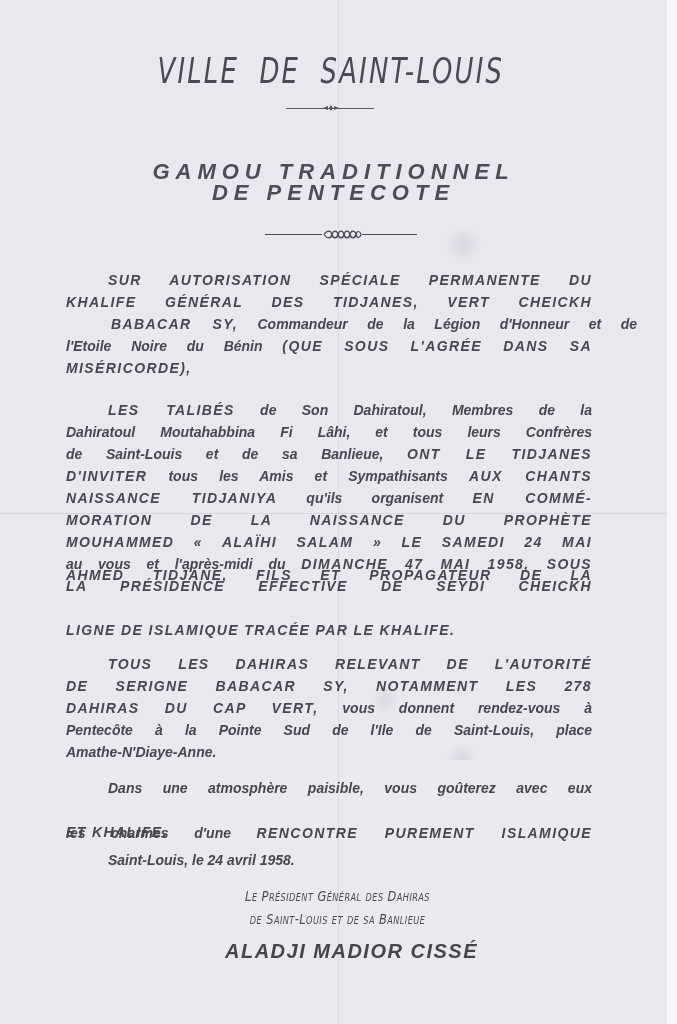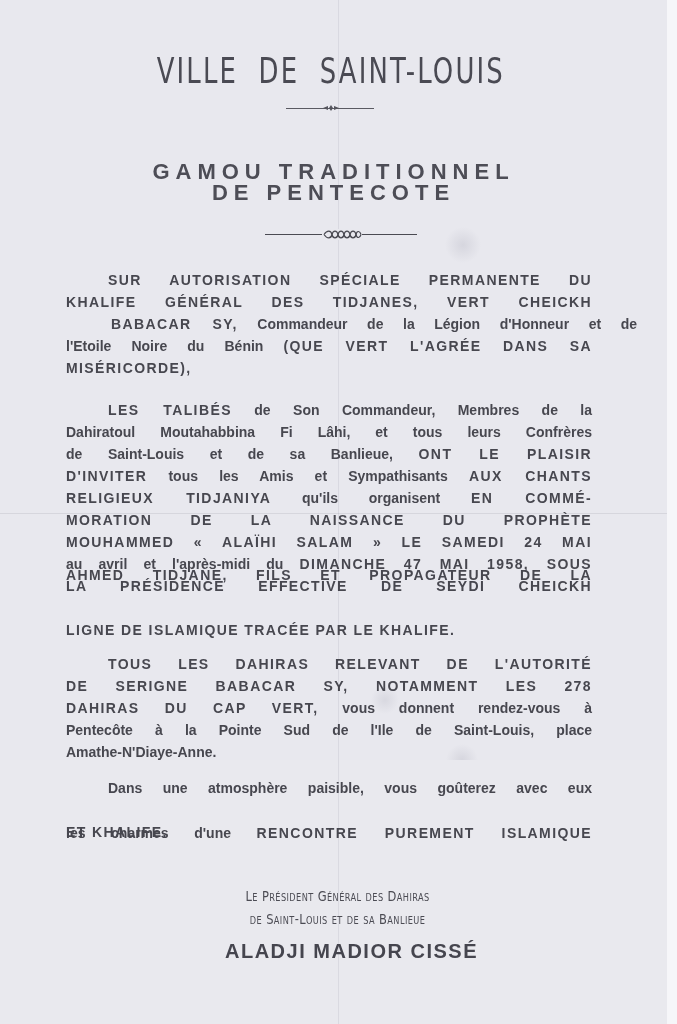--- a/index.html
+++ b/index.html
@@ -10,20 +10,21 @@
     font-family: "Liberation Sans", "DejaVu Sans", sans-serif;
     color: #46464f;
   }
   .paper {
     position: absolute; left: 0; top: 0; width: 667px; height: 760px;
     background:
       radial-gradient(circle at 463px 245px, rgba(160,160,175,0.25) 0, rgba(160,160,175,0) 18px),
       radial-gradient(circle at 385px 700px, rgba(160,160,175,0.22) 0, rgba(160,160,175,0) 14px),
       radial-gradient(circle at 462px 760px, rgba(160,160,175,0.25) 0, rgba(160,160,175,0) 16px),
       #e8e8ee;
+    font-style: italic;
   }
   .right-strip { position:absolute; left:667px; top:0; width:10px; height:1024px; background:#f6f6f9; }
   .fold-v { position:absolute; left:338px; top:0; width:1px; height:1024px; background:rgba(150,150,165,0.18); }
   .fold-h { position:absolute; left:0; top:513px; width:667px; height:1px; background:rgba(150,150,165,0.22); }
 
   .title {
     position:absolute; left:0; width:667px; top:50px; text-align:center;
     font-family: "DejaVu Sans", sans-serif; font-weight: normal;
     font-size: 36px; letter-spacing: 3px; color:#4a4a53;
     transform: scaleX(0.72); transform-origin: 324px 0;
@@ -87,43 +88,46 @@
   <svg class="divider2-orn" viewBox="0 0 40 11">
     <rect x="0" y="0" width="40" height="11" fill="#e8e8ee"></rect>
     <path d="M2 5.5 C5 1, 9 1, 10 5.5 C11 10, 15 10, 16 5.5 C17 1, 21 1, 22 5.5 C23 10, 27 10, 28 5.5 C29 1, 33 1, 34 5.5 C35 10, 38 9, 39 5.5" fill="none" stroke="#4a4a52" stroke-width="1.2"></path>
     <path d="M2 5.5 C5 10, 9 10, 10 5.5 C11 1, 15 1, 16 5.5 C17 10, 21 10, 22 5.5 C23 1, 27 1, 28 5.5 C29 10, 33 10, 34 5.5 C35 1, 38 2, 39 5.5" fill="none" stroke="#4a4a52" stroke-width="1.2"></path>
   </svg>
 
   <div id="body-text">
       <div class="line indent" style="top: 270px;"><span class="b">SUR AUTORISATION SPÉCIALE PERMANENTE DU</span></div>
       <div class="line" style="top: 292px;"><span class="b">KHALIFE GÉNÉRAL DES TIDJANES, VERT CHEICKH</span></div>
       <div class="line" style="top: 314px; margin-left: 45px;"><span class="b">BABACAR SY,</span><span class="bw"> Commandeur de la Légion d'Honneur et de</span></div>
-      <div class="line" style="top: 336px;"><span class="bw">l'Etoile Noire du Bénin </span><span class="b">(QUE VERT L'AGRÉE DANS SA</span></div>
+      <div class="line" style="top: 336px;"><span class="bw">l'Etoile Noire du Bénin </span><span class="b">(QUE SOUS L'AGRÉE DANS SA</span></div>
       <div class="line last" style="top: 358px;"><span class="b">MISÉRICORDE),</span></div>
-      <div class="line indent" style="top: 400px;"><span class="b">LES TALIBÉS</span><span class="bw"> de Son Commandeur, Membres de la</span></div>
+      <div class="line indent" style="top: 400px;"><span class="b">LES TALIBÉS</span><span class="bw"> de Son Dahiratoul, Membres de la</span></div>
       <div class="line" style="top: 422px;"><span class="bw">Dahiratoul Moutahabbina Fi Lâhi, et tous leurs Confrères</span></div>
-      <div class="line" style="top: 444px;"><span class="bw">de Saint-Louis et de sa Banlieue, </span><span class="b">ONT LE PLAISIR</span></div>
+      <div class="line" style="top: 444px;"><span class="bw">de Saint-Louis et de sa Banlieue, </span><span class="b">ONT LE TIDJANES</span></div>
       <div class="line" style="top: 466px;"><span class="b">D'INVITER</span><span class="bw"> tous les Amis et Sympathisants </span><span class="b">AUX CHANTS</span></div>
-      <div class="line" style="top: 488px;"><span class="b">RELIGIEUX TIDJANIYA</span><span class="bw"> qu'ils organisent </span><span class="b">EN COMMÉ-</span></div>
+      <div class="line" style="top: 488px;"><span class="b">NAISSANCE TIDJANIYA</span><span class="bw"> qu'ils organisent </span><span class="b">EN COMMÉ-</span></div>
       <div class="line" style="top: 510px;"><span class="b">MORATION DE LA NAISSANCE DU PROPHÈTE</span></div>
       <div class="line" style="top: 532px;"><span class="b">MOUHAMMED « ALAÏHI SALAM » LE SAMEDI 24 MAI</span></div>
-      <div class="line" style="top: 554px;"><span class="bw">au avril et l'après-midi du </span><span class="b">DIMANCHE 47 MAI 1958, SOUS</span></div>
+      <div class="line" style="top: 554px;"><span class="bw">au vous et l'après-midi du </span><span class="b">DIMANCHE 47 MAI 1958, SOUS</span></div>
       <div class="line" style="top: 576px;"><span class="b">LA PRÉSIDENCE EFFECTIVE DE SEYDI CHEICKH</span></div>
       <div class="line" style="top: 565px;"><span class="b">AHMED TIDJANE, FILS ET PROPAGATEUR DE LA</span></div>
       <div class="line last" style="top: 620px;"><span class="b">LIGNE DE ISLAMIQUE TRACÉE PAR LE KHALIFE.</span></div>
       <div class="line indent" style="top: 654px;"><span class="b">TOUS LES DAHIRAS RELEVANT DE L'AUTORITÉ</span></div>
       <div class="line" style="top: 676px;"><span class="b">DE SERIGNE BABACAR SY, NOTAMMENT LES 278</span></div>
       <div class="line" style="top: 698px;"><span class="b">DAHIRAS DU CAP VERT,</span><span class="bw"> vous donnent rendez-vous à</span></div>
       <div class="line" style="top: 720px;"><span class="bw">Pentecôte à la Pointe Sud de l'Ile de Saint-Louis, place</span></div>
       <div class="line last" style="top: 742px;"><span class="bw">Amathe-N'Diaye-Anne.</span></div>
       <div class="line indent" style="top: 778px;"><span class="bw">Dans une atmosphère paisible, vous goûterez avec eux</span></div>
       <div class="line" style="top: 800px; margin-top: 23px;"><span class="bw">les charmes d'une </span><span class="b">RENCONTRE PUREMENT ISLAMIQUE</span></div>
       <div class="line last" style="top: 822px;"><span class="b">ET KHALIFE.</span></div>
     </div>
 
+  <div class="line indent last" style="top:850px;">
+    <span class="bw">Saint-Louis, le 24 avril 1958.</span>
+  </div>
 
   <div class="sig" style="top:888px;">
     <span style="font-variant: small-caps;">Le Président Général des Dahiras</span>
   </div>
   <div class="sig" style="top:911px;">
     <span style="font-variant: small-caps;">de Saint-Louis et de sa Banlieue</span>
   </div>
   <div class="sig-name">ALADJI MADIOR CISSÉ</div>
 </div>
 <div class="right-strip"></div>

